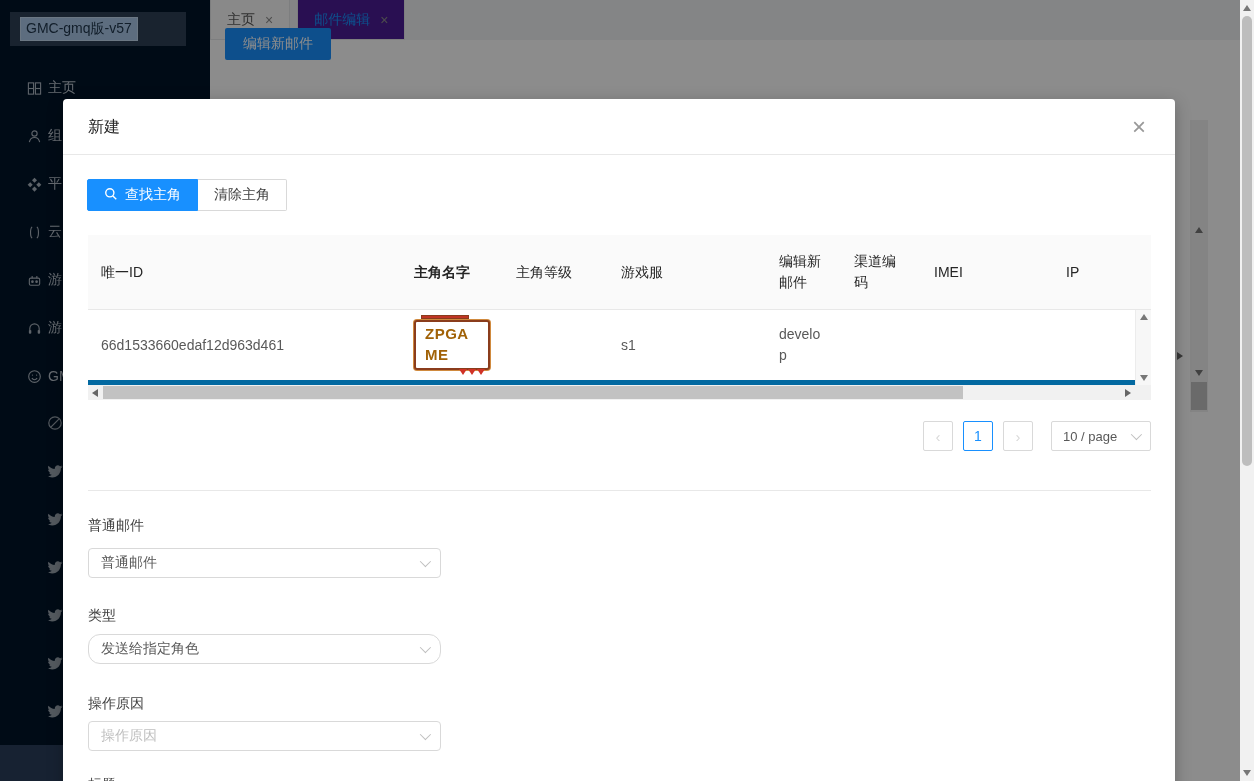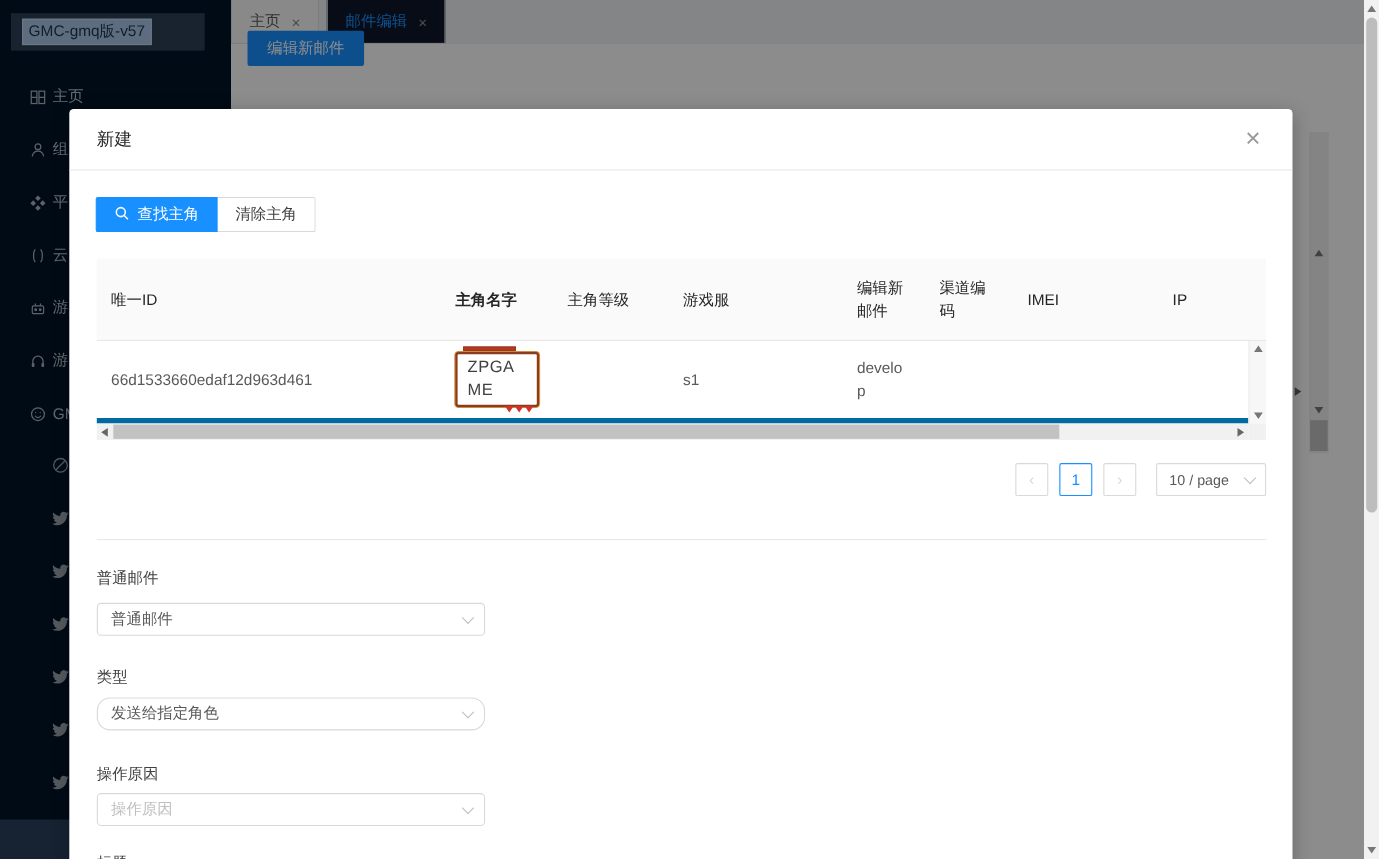--- a/index.html
+++ b/index.html
@@ -15,21 +15,21 @@
   .side-item .s-icon { position:absolute; left:26px; width:16px; height:16px; display:flex; align-items:center; justify-content:center; color:#aab4bf; }
   .side-item .s-label { position:absolute; left:48px; font-size:14px; white-space:nowrap; }
   .side-sub { position:absolute; width:210px; height:18px; }
   .side-sub .s-icon { position:absolute; left:47px; width:17px; height:17px; color:#9aa4ae; }
   .side-footer { position:absolute; left:0; bottom:0; width:210px; height:36px; background:#2b3e5c; }
 
   
   .main { position:absolute; left:210px; top:0; width:1030px; height:781px; background:#f0f2f5; z-index:1; }
   .tabbar { position:absolute; left:0; top:0; width:1030px; height:40px; background:#f0f2f5; display:flex; gap:7px; }
   .tab { height:40px; padding:0 16px; background:#fafafa; border:1px solid #e4e6e8; border-top:none; display:flex; align-items:center; gap:10px; color:#595959; cursor:pointer; }
-  .tab.active { background:#0f172a; color:var(--accent);text-align:right; }
+  .tab.active { background:#4c1d95; color:var(--accent);text-align:right; }
   .tab .tab-close { font-size:14px; color:#8c8c8c; line-height:1; cursor:pointer; }
   .content-card { position:absolute; left:0; top:40px; width:1030px; height:741px; background:#ffffff; }
   .new-mail-btn { position:absolute; left:15px; top:28px; height:32px; padding:0 18px; background:var(--accent); color:#fff; border:none; border-radius:2px; font-size:14px; cursor:pointer; }
   
   .bg-vscroll { position:absolute; left:980px; top:120px; width:18px; height:292px; background:#f1f1f1; }
   .bg-vscroll .tri-up { position:absolute; left:5px; top:107px; }
   .bg-vscroll .tri-down { position:absolute; left:5px; top:250px; }
   .bg-vscroll .bg-thumb { position:absolute; left:1px; top:262px; width:16px; height:28px; background:#c1c1c1; }
   .bg-harrow { position:absolute; left:967px; top:352px; }
 
@@ -55,21 +55,21 @@
   .tv-scroll { position:absolute; right:0; top:75px; width:16px; height:75px; background:#f7f7f7; border-left:1px solid #ececec; }
   .tv-scroll .tri-up { position:absolute; left:4px; top:4px; }
   .tv-scroll .tri-down { position:absolute; left:4px; bottom:4px; }
   .th-scroll { position:relative; width:1047px; height:15px; background:#f1f1f1; }
   .th-scroll .tri-left { position:absolute; left:4px; top:4px; }
   .th-scroll .tri-right { position:absolute; right:4px; top:4px; }
   .th-thumb { position:absolute; left:15px; top:1px; width:860px; height:13px; background:#c2c2c2; cursor:grab; }
   .t-corner { position:absolute; right:0; bottom:0; width:16px; height:15px; background:#f1f1f1; }
 
   
-  .zp-badge { position:relative; display:inline-block; border:2px solid #8a3c1c; box-shadow:0 0 0 1px #d08a3e; background:#fff; border-radius:3px; padding:1px 9px 3px; font-weight:normal; font-size:15px; letter-spacing:.5px; color:#404040; }
+  .zp-badge { position:relative; display:inline-block; border:2px solid #8a3c1c; box-shadow:0 0 0 1px #d08a3e; background:#fff; border-radius:3px; padding:1px 9px 3px; font-weight:bold; font-size:15px; letter-spacing:.5px; color:#a16207; }
   .zp-badge .zp-bar { position:absolute; top:-7px; left:5px; width:48px; height:4px; background:#c03425; border:1px solid #8a3c1c; }
   .zp-tris { position:absolute; bottom:-7px; right:3px; display:flex; gap:1px; }
   .zp-tris i { width:0; height:0; border-left:4px solid transparent; border-right:4px solid transparent; border-top:6px solid #d03226; }
 
   
   .pager { position:absolute; right:24px; top:322px; display:flex; align-items:center; gap:10px; }
   .pg-box { width:30px; height:30px; border:1px solid #d9d9d9; border-radius:2px; background:#fff; display:flex; align-items:center; justify-content:center; font-size:15px; color:#d9d9d9; cursor:pointer; }
   .pg-box.current { border-color:var(--accent); color:var(--accent); font-size:14px; }
   .pg-size { width:100px; height:30px; margin-left:8px; border:1px solid #d9d9d9; border-radius:2px; background:#fff; display:flex; align-items:center; justify-content:space-between; padding:0 11px; font-size:13px; color:#595959; cursor:pointer; }
 

